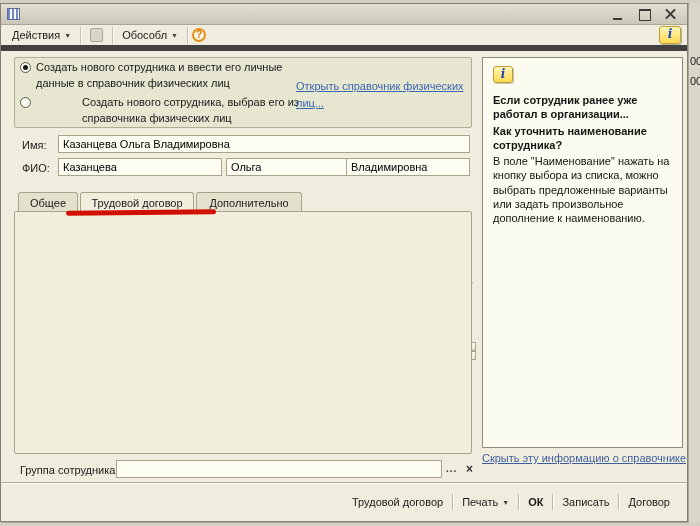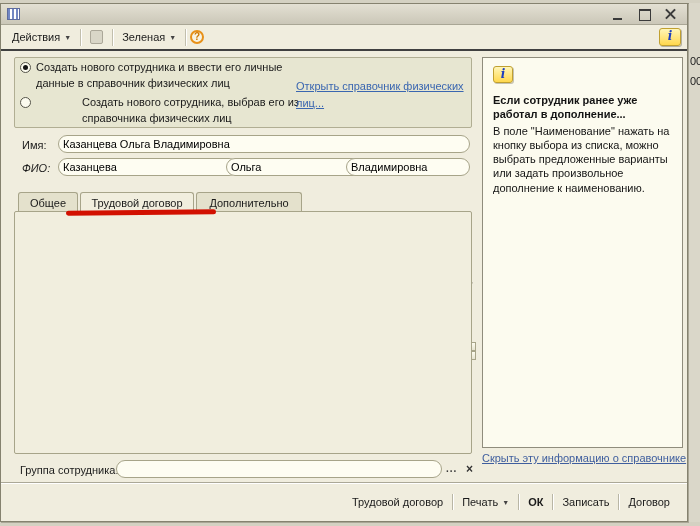--- a/index.html
+++ b/index.html
@@ -31,21 +31,21 @@
   .win-controls { margin-left:auto; display:flex; align-items:center; gap:13px; padding-right:4px; }
   .wc { width:13px; height:11px; position:relative; }
   .wc-min::after { content:""; position:absolute; left:1px; right:3px; bottom:0; height:2px; background:#3A3A3A; }
   .wc-max::after { content:""; position:absolute; left:1px; top:0; width:10px; height:9px; border:1px solid #3A3A3A; border-top-width:2px; }
   .wc-close::before,.wc-close::after { content:""; position:absolute; left:0; top:4px; width:13px; height:2px; background:#3A3A3A; }
   .wc-close::before { transform:rotate(45deg); }
   .wc-close::after { transform:rotate(-45deg); }
 
   
   .toolbar { position:absolute; left:1px; top:25px; width:686px; height:26px;
-             background:#F0EDDE; border-bottom:2px solid #404040;
+             background:#F0EDDE; border-bottom:6px solid #404040;
              display:flex; align-items:center; padding:8px 6px; }
   .tb-btn { display:flex; align-items:center; gap:4px; padding:2px 5px; color:#1A1A1A; white-space:nowrap; }
   .tb-btn.gray { color:#9C9989; }
   .arr { font-size:7px; color:#444; line-height:1; }
   .arr.gray { color:#ABA798; }
   .tb-sep { width:1px; height:17px; background:#C2BFAD; box-shadow:1px 0 0 #FFFFFF; margin:0 4px; }
   .ic-doc { width:13px; height:14px; background:#D9D6C7; border:1px solid #ABA798; border-radius:2px; }
   .ic-person { width:13px; height:14px; position:relative; }
   .ic-person::before { content:""; position:absolute; left:3px; top:0; width:6px; height:6px; border-radius:50%; background:#B3AF9E; }
   .ic-person::after { content:""; position:absolute; left:1px; bottom:0; width:10px; height:6px; border-radius:3px 3px 0 0; background:#B3AF9E; }
@@ -60,21 +60,21 @@
   .groupbox { position:absolute; left:14px; top:57px; width:458px; height:71px;
               background:#E7E6D1; border:1px solid #B1AE93; border-radius:2px; }
   .radio { position:absolute; width:11px; height:11px; border:1px solid #55544A; border-radius:50%; background:#FCFBEF; }
   .radio.checked::after { content:""; position:absolute; left:2px; top:2px; width:5px; height:5px; border-radius:50%; background:#151515; }
   .radio-lbl { position:absolute; width:264px; line-height:1.45; color:#1A1A1A; }
   a.lnk { color:#3A66B0; text-decoration:underline; }
   .open-link { position:absolute; left:296px; top:78px; width:178px; line-height:1.5; }
 
   
   .lbl { position:absolute; white-space:nowrap; color:#1A1A1A; }
-  .fld { position:absolute; height:18px; background:#FEFDF2; border:1px solid #A7A489; border-radius:9px;
+  .fld { position:absolute; height:18px; background:#FEFDF2; border:1px solid #A7A489; border-radius:0;
          padding:2px 4px 0; white-space:pre; overflow:hidden; color:#000; }
   .fld.disabled { background:#F4F1E2; border-color:#C0BDA8; color:#908D7C; }
   .fld.num { text-align:right; }
   .ghost { color:#9A9786; }
   .sel { background:#3162C4; color:#FFFFFF; padding:0 1px; }
   .dots { position:absolute; font-size:10px; font-weight:bold; letter-spacing:1px; color:#3A3A3A; }
   .dots.gray { color:#ABA798; }
   .mag { position:absolute; width:8px; height:8px; border:2px solid #4A4A44; border-radius:50%; }
   .mag::after { content:""; position:absolute; left:5px; top:6px; width:5px; height:2px; background:#4A4A44; transform:rotate(40deg); }
   .mag.gray { border-color:#B3AF9E; } .mag.gray::after { background:#B3AF9E; }
@@ -144,39 +144,39 @@
   <span class="tb-btn">
     <span>Действия</span>
     <span class="arr">▼</span>
   </span>
   <span class="tb-sep"></span>
   <span class="tb-btn gray">
     <span class="ic-doc"></span>
   </span>
   <span class="tb-sep"></span>
   <span class="tb-btn">
-    <span>Зеленая</span>
+    <span>Обособл</span>
     <span class="arr">▼</span>
   </span>
   <span class="tb-sep"></span>
   <span class="ic-help">?</span>
   <span class="info-btn">i</span>
 </div>
 
 <div class="groupbox"></div>
 <span class="radio checked" style="left:20px; top:62px;"></span>
 <span class="radio-lbl" style="left:36px; top:60px;">Создать нового сотрудника и ввести его личные данные в справочник физических лиц</span>
 <span class="radio" style="left:20px; top:97px;"></span>
 <span class="radio-lbl" style="left:36px; top:95px;margin-left:46px;">Создать нового сотрудника, выбрав его из справочника физических лиц</span>
 <a class="lnk open-link">Открыть справочник физических лиц...</a>
 
 <span class="lbl" style="left:22px; top:139px;">Имя:</span>
 <div class="fld" style="left:58px; top:135px; width:412px;">Казанцева Ольга Владимировна</div>
-<span class="lbl" style="left:22px; top:162px;font-style:italic;">ФИО:</span>
-<div class="fld" style="left:58px; top:158px; width:180px;">Казанцева</div>
+<span class="lbl" style="left:22px; top:162px;">ФИО:</span>
+<div class="fld" style="left:58px; top:158px; width:164px;">Казанцева</div>
 <div class="fld" style="left:226px; top:158px; width:136px;">Ольга</div>
 <div class="fld" style="left:346px; top:158px; width:124px;">Владимировна</div>
 
 <div class="tab" style="left:18px; width:60px;">Общее</div>
 <div class="tab active" style="left:80px; width:114px;">Трудовой договор</div>
 <div class="tab" style="left:196px; width:106px;">Дополнительно</div>
 <div class="tab-panel"></div>
 <div class="red-line"></div>
 
 <span class="lbl" style="left:22px; top:222px;">Договор №:</span>
@@ -236,21 +236,22 @@
 
 <a class="lnk bonus-link">Персональные надбавки ....</a>
 
 <span class="lbl" style="left:20px; top:464px;">Группа сотрудника:</span>
 <div class="fld" style="left:116px; top:460px; width:326px;"></div>
 <span class="dots" style="left:446px; top:463px;">...</span>
 <span class="xbtn" style="left:466px; top:463px;">×</span>
 
 <div class="info-panel">
   <div class="ip-icon">i</div>
-  <div class="ip-title">Если сотрудник ранее уже работал в дополнение...</div>
+  <div class="ip-title">Если сотрудник ранее уже работал в организации...</div>
+  <div class="ip-title">Как уточнить наименование сотрудника?</div>
   <div class="ip-text">В поле "Наименование" нажать на кнопку выбора из списка, можно выбрать предложенные варианты или задать произвольное дополнение к наименованию.</div>
 </div>
 <a class="hide-link">Скрыть эту информацию о справочнике</a>
 
 <div class="footer">
   <span class="f-btn">
       <span>Трудовой договор</span>
     </span>
   <span class="f-sep"></span>
   <span class="f-btn">

